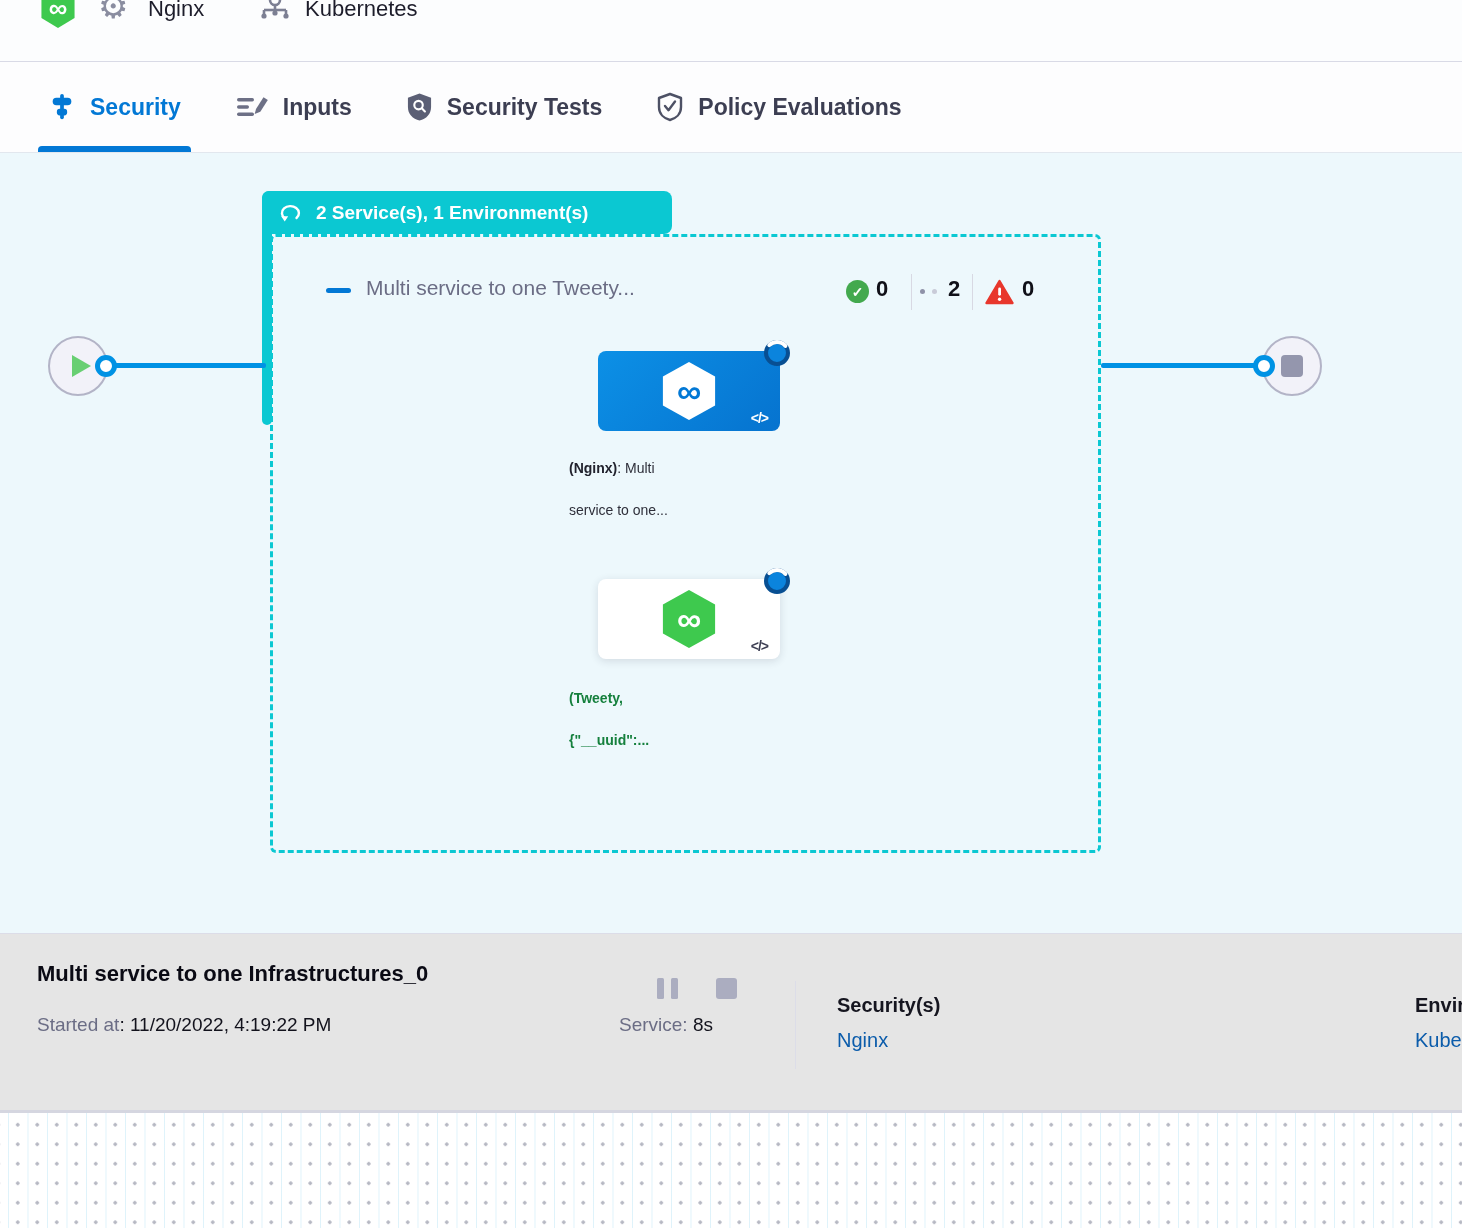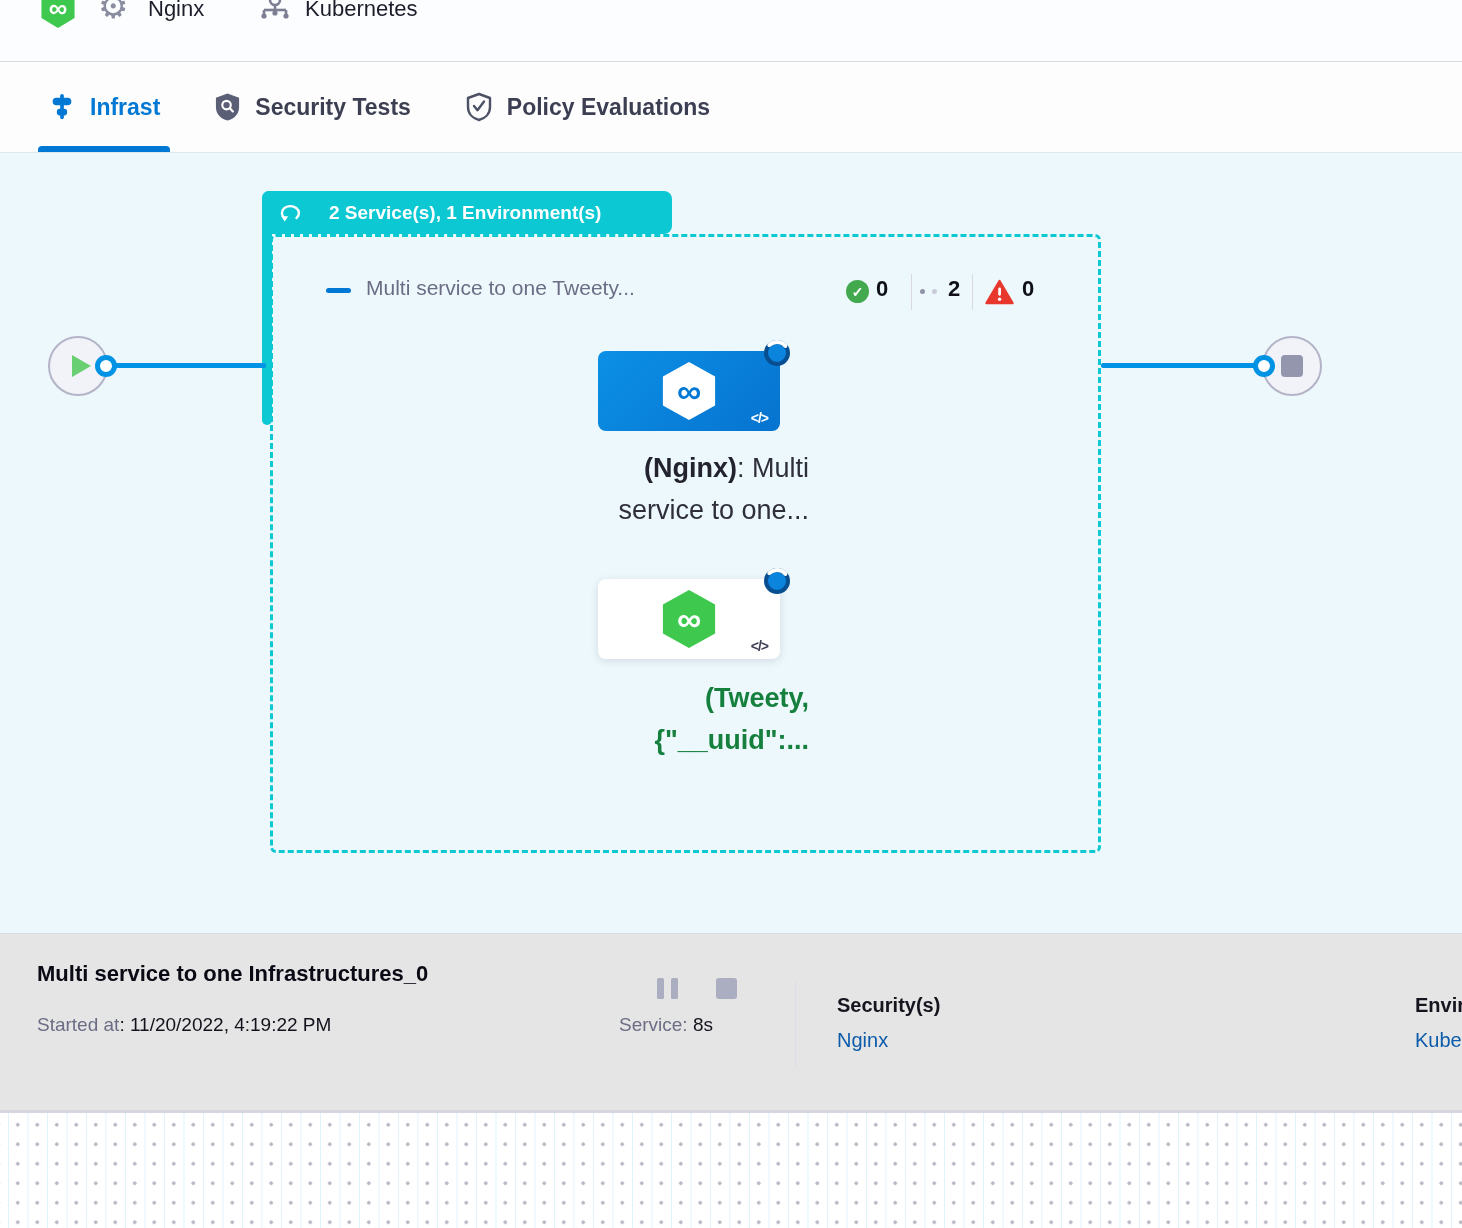--- a/index.html
+++ b/index.html
@@ -26,21 +26,21 @@
          padding:0 10px; cursor:pointer; font-size:23px; font-weight:600; color:#3c3e52; }
   .tab.active { color:#0278d5; }
   .tab.active::after { content:""; position:absolute; left:0; right:0; bottom:0;
                        height:6px; border-radius:4px 4px 0 0; background:#0278d5; }
 
   
   .canvas { position:absolute; left:0; top:152px; width:1462px; height:781px;
             background:#edf8fc; border-top:1px solid #e2e7ee; }
   .loop-chip { position:absolute; left:262px; top:38px; width:410px; height:43px;
                background:#0bc8d2; border-radius:8px 8px 8px 0; display:flex; align-items:center;
-               gap:25px; padding-left:16px; color:#fff; font-size:19px; font-weight:600; }
+               gap:12px; padding-left:16px; color:#fff; font-size:19px; font-weight:600; }
   .loop-bar { position:absolute; left:262px; top:38px; width:10px; height:234px;
               background:#0bc8d2; border-radius:8px 0 6px 6px; }
   .stage-box { position:absolute; left:270px; top:81px; width:831px; height:619px;
                border:3px dashed #0bc8d2; border-radius:6px; }
   .collapse-minus { position:absolute; left:326px; top:135px; width:25px; height:5px;
                     border-radius:3px; background:#0278d5; cursor:pointer; }
   .stage-title { position:absolute; left:366px; top:123px; font-size:21px; color:#6b6d85;
                  font-weight:500; }
   .badge-num { position:absolute; top:123px; font-size:22px; font-weight:600; color:#101018; }
   .count-div { position:absolute; top:121px; width:1px; height:36px; background:#d8d9e3; }
@@ -71,21 +71,21 @@
          display:flex; align-items:center; justify-content:center;
          clip-path:polygon(50% 0%,95% 25%,95% 75%,50% 100%,5% 75%,5% 25%);
          font-weight:bold; font-size:34px; }
   .hex.white { background:#fff; color:#0278d5; }
   .hex.green { background:#3ec94e; color:#fff; }
   .code-glyph { position:absolute; right:12px; bottom:5px; font-size:14px; font-weight:700;
                 letter-spacing:-1px; }
   .code-glyph.lite { color:#fff; }
   .code-glyph.dark { color:#3c3e52; }
   .spinner { position:absolute; width:28px; height:28px; z-index:4; }
-  .card-label { position:absolute; width:240px; text-align:right; font-size:27px;
+  .card-label { position:absolute; width:240px; text-align:left; font-size:14px;
                 color:#2e2f3a; line-height:42px; }
   .card-label b { font-weight:700; color:#22232e; }
   .card-label.boldall { font-weight:700; color:#15803d; }
 
   
   .footer { position:absolute; left:0; top:933px; width:1462px; height:177px;
             background:#e5e5e5; border-top:1px solid #dcdde8; }
   .exec-title { position:absolute; left:37px; top:27px; font-size:22px; font-weight:700; color:#0a0a14; }
   .meta-line { position:absolute; top:80px; font-size:19px; color:#12121c; }
   .meta-line .dim { color:#6b6d85; }
@@ -132,21 +132,32 @@
 
   <div class="tabbar">
     <div class="tab active">
       <svg width="28" height="30" viewBox="0 0 30 30">
         <g fill="#0278d5">
           <rect x="13" y="1" width="4" height="27" rx="2"></rect>
           <rect x="5" y="5" width="20" height="8" rx="4"></rect>
           <rect x="9.5" y="17" width="11" height="7" rx="3"></rect>
         </g>
       </svg>
-      <span>Infrast</span>
+      <span>Security</span>
+    </div>
+    <div class="tab">
+      <svg width="34" height="30" viewBox="0 0 34 30">
+        <g fill="#6d7086">
+          <rect x="2" y="6" width="17" height="3.4" rx="1.7"></rect>
+          <rect x="2" y="13.3" width="12" height="3.4" rx="1.7"></rect>
+          <rect x="2" y="20.6" width="17" height="3.4" rx="1.7"></rect>
+          <path d="M21 17 L28.5 5.2 l4.3 2.7 L25.3 19.7 l-5.6 2.2 z"></path>
+        </g>
+      </svg>
+      <span>Inputs</span>
     </div>
     <div class="tab">
       <svg width="27" height="30" viewBox="0 0 28 30">
         <path d="M14 1 L26 5.5 V15 C26 22.5 21 27.3 14 29 C7 27.3 2 22.5 2 15 V5.5 Z" fill="#5b5f75"></path>
         <circle cx="13" cy="13" r="4.4" fill="none" stroke="#fff" stroke-width="2.2"></circle>
         <line x1="16.4" y1="16.4" x2="19.6" y2="19.6" stroke="#fff" stroke-width="2.2" stroke-linecap="round"></line>
       </svg>
       <span>Security Tests</span>
     </div>
     <div class="tab">

